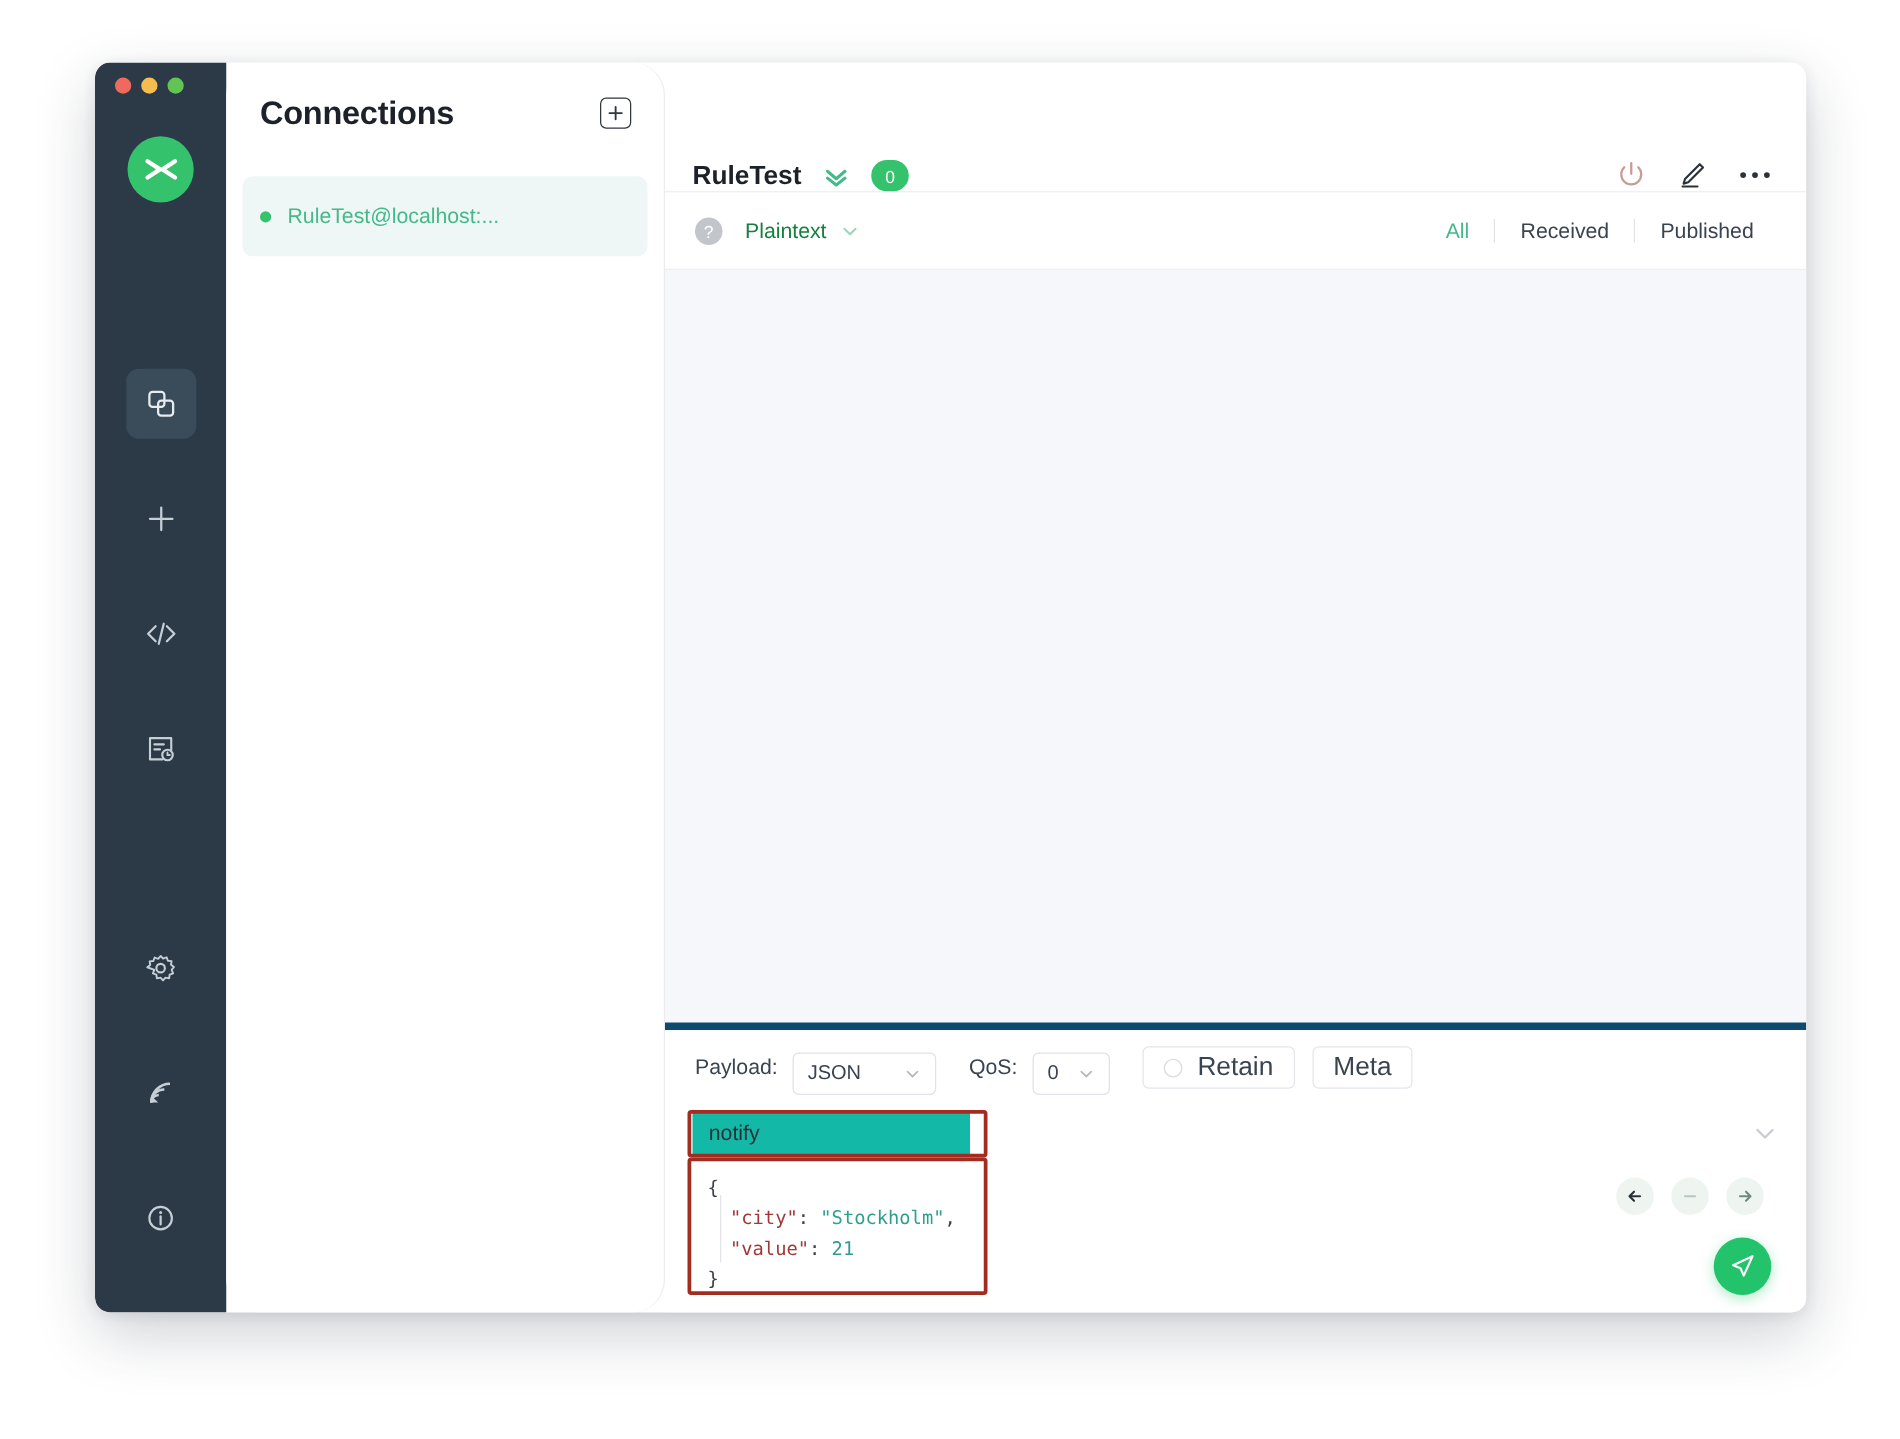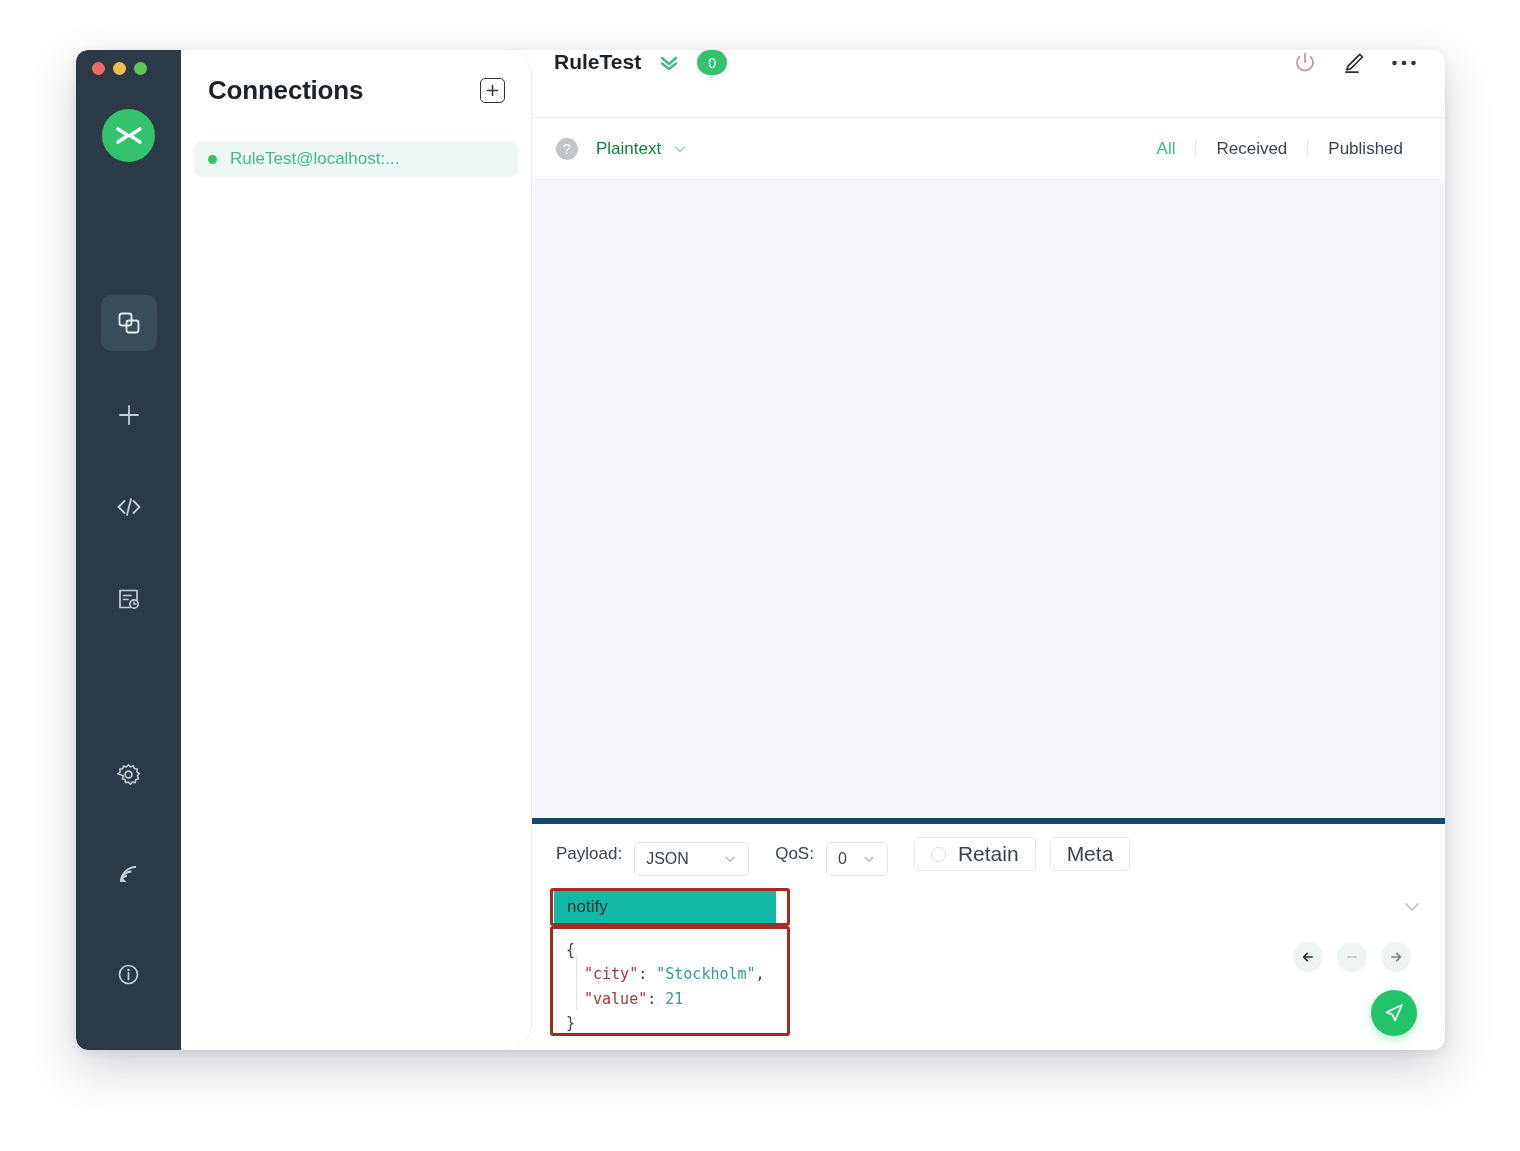--- a/index.html
+++ b/index.html
@@ -65,32 +65,32 @@
     height: 80px; display: flex; align-items: center;
     justify-content: space-between; padding: 0 26px 0 27px;
   }
   .conn-title { font-size: 26px; font-weight: 700; color: #1d2129; letter-spacing: -.2px; }
   .plus-box {
     width: 25px; height: 25px; border: 1.6px solid #31363c; border-radius: 5px;
     display: flex; align-items: center; justify-content: center;
     color: #31363c;
   }
   .conn-item {
-    margin: 11px 13px 0 13px; height: 36px; border-radius: 8px;
+    margin: 11px 13px 0 13px; height: 64px; border-radius: 8px;
     background: #eef6f6;
     display: flex; align-items: center; gap: 13px; padding: 0 14px;
   }
   .conn-dot { width: 9px; height: 9px; border-radius: 50%; background: #34c26d; flex:0 0 9px; }
   .conn-name { font-size: 17px; color: #45b98a; white-space: nowrap; overflow: hidden; }
 
   
   .right { flex: 1; display: flex; flex-direction: column; min-width: 0; }
   .topbar {
-    height: 68px; border-bottom: 1px solid #ececef;
-    display: flex; align-items: flex-start; padding: 0 27px 0 22px;
+    height: 104px; border-bottom: 1px solid #ececef;
+    display: flex; align-items: flex-end; padding: 0 27px 0 22px;
   }
   .topbar-title { font-size: 21px; font-weight: 700; color: #1d2129; }
   .chev2 { margin-left: 16px; display:flex; color:#45b98a; }
   .badge-count {
     margin-left: 16px; min-width: 30px; height: 25px; padding: 0 9px;
     border-radius: 13px; background: #34c26d; color: #fff;
     font-size: 14px; display: flex; align-items: center; justify-content: center;
   }
   .topbar-actions { margin-left: auto; display: flex; align-items: center; gap: 23px; }
   .ic { display: flex; align-items: center; justify-content: center; }

